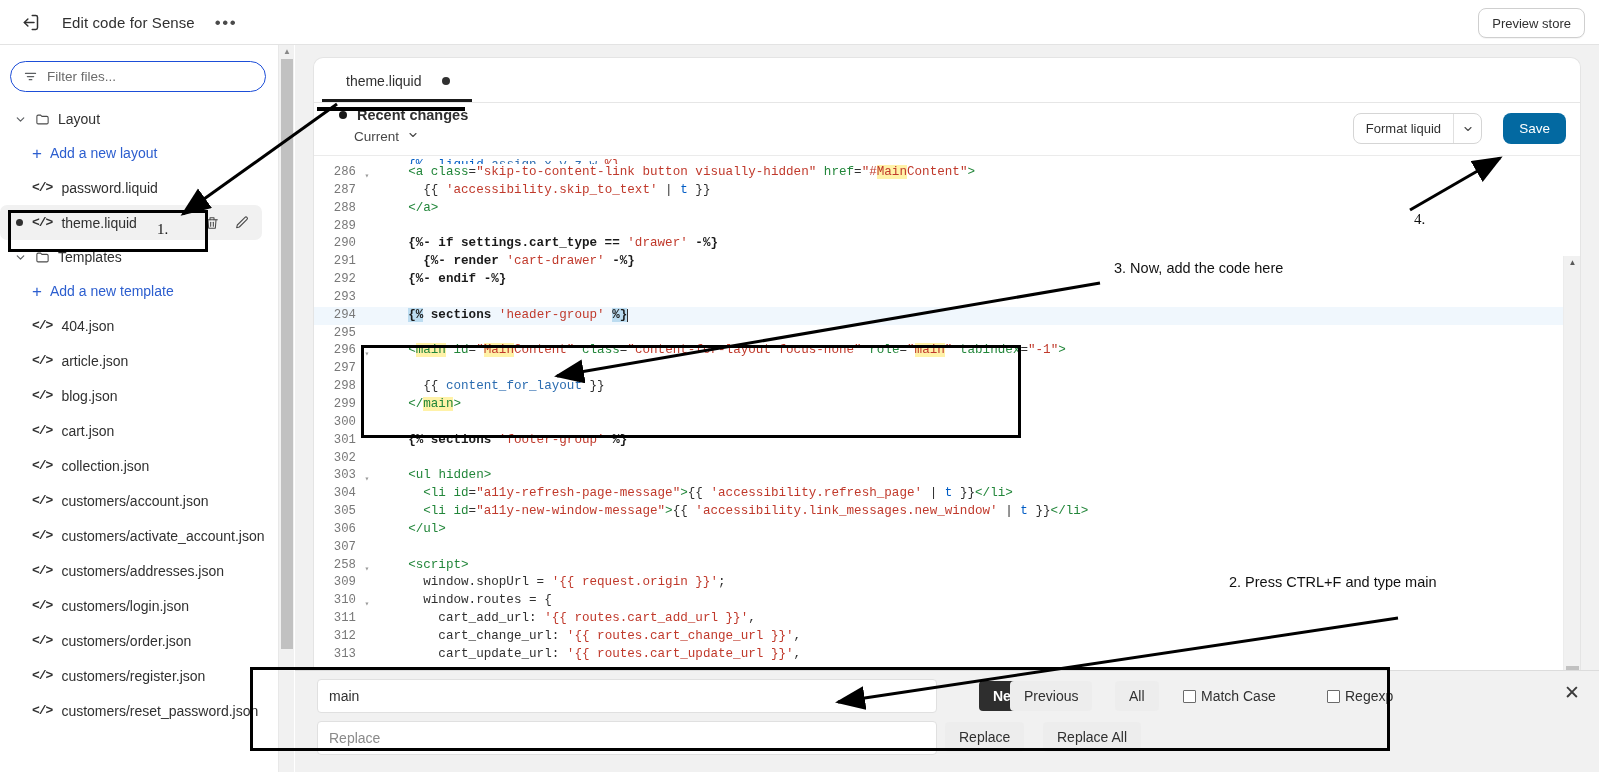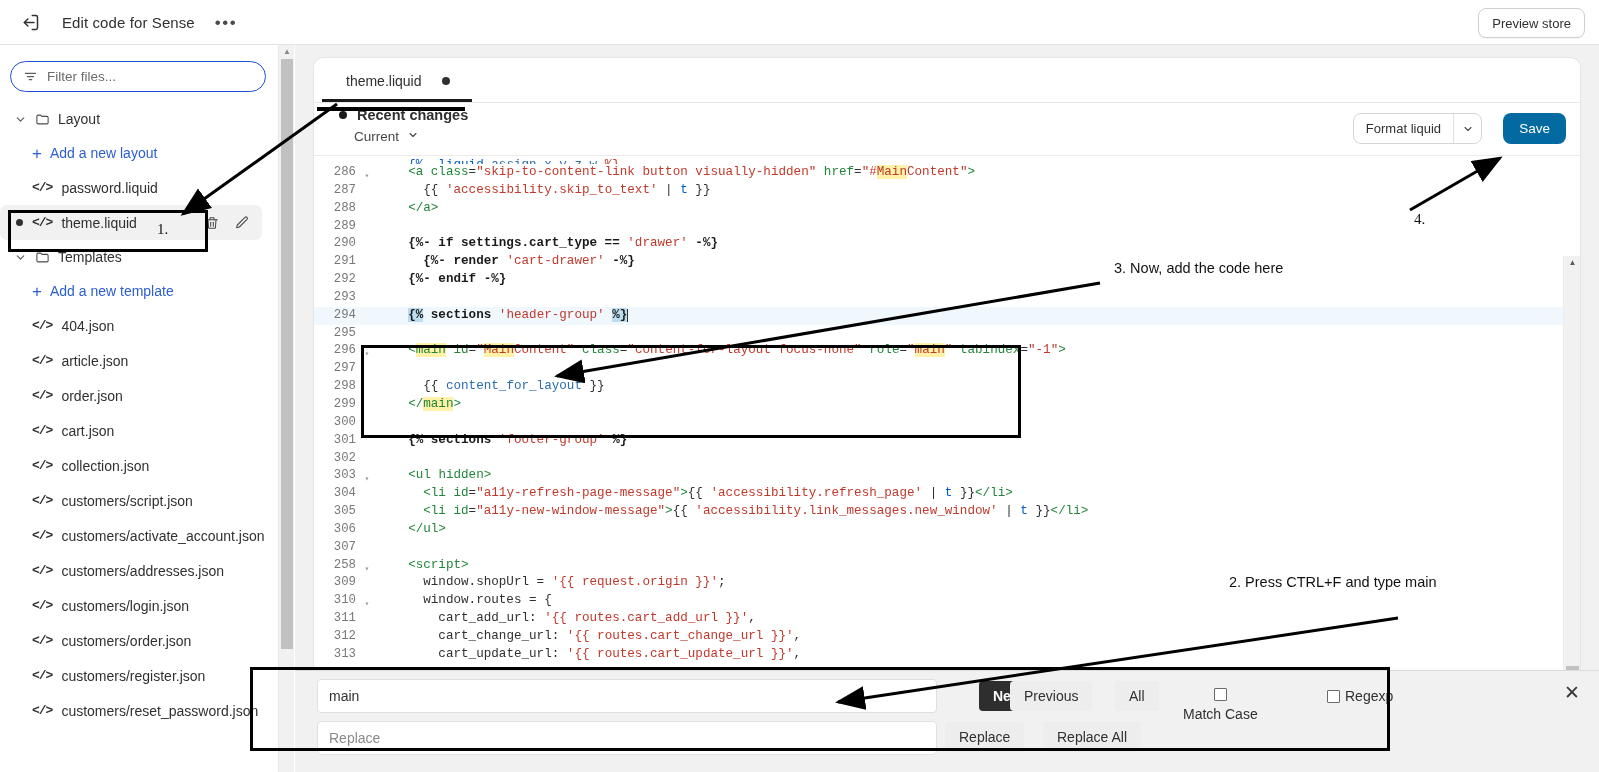--- a/index.html
+++ b/index.html
@@ -340,33 +340,33 @@
       <div class="file-row">
           <span class="code-icon">&lt;/&gt;</span>
           <span>404.json</span>
         </div>
       <div class="file-row">
           <span class="code-icon">&lt;/&gt;</span>
           <span>article.json</span>
         </div>
       <div class="file-row">
           <span class="code-icon">&lt;/&gt;</span>
-          <span>order.json</span>
+          <span>blog.json</span>
         </div>
       <div class="file-row">
           <span class="code-icon">&lt;/&gt;</span>
           <span>cart.json</span>
         </div>
       <div class="file-row">
           <span class="code-icon">&lt;/&gt;</span>
           <span>collection.json</span>
         </div>
       <div class="file-row">
           <span class="code-icon">&lt;/&gt;</span>
-          <span>customers/script.json</span>
+          <span>customers/account.json</span>
         </div>
       <div class="file-row">
           <span class="code-icon">&lt;/&gt;</span>
           <span>customers/activate_account.json</span>
         </div>
       <div class="file-row">
           <span class="code-icon">&lt;/&gt;</span>
           <span>customers/addresses.json</span>
         </div>
       <div class="file-row">
@@ -623,21 +623,21 @@
       <span>main</span>
     </div>
     <div class="replace-input">
       <span>Replace</span>
     </div>
 
     <div class="fbtn primary" style="left:684px; top:10px;">Next</div>
     <div class="fbtn" style="left:715px; top:10px;">Previous</div>
     <div class="fbtn" style="left:820px; top:10px;">All</div>
 
-    <div class="fcheck" style="left:888px; top:17px;flex-direction:column;">
+    <div class="fcheck" style="left:888px; top:17px;">
       <span class="box"></span>
       <span>Match Case</span>
     </div>
     <div class="fcheck" style="left:1032px; top:17px;">
       <span class="box"></span>
       <span>Regexp</span>
     </div>
 
     <div class="fbtn" style="left:650px; top:51px;">Replace</div>
     <div class="fbtn" style="left:748px; top:51px;">Replace All</div>

